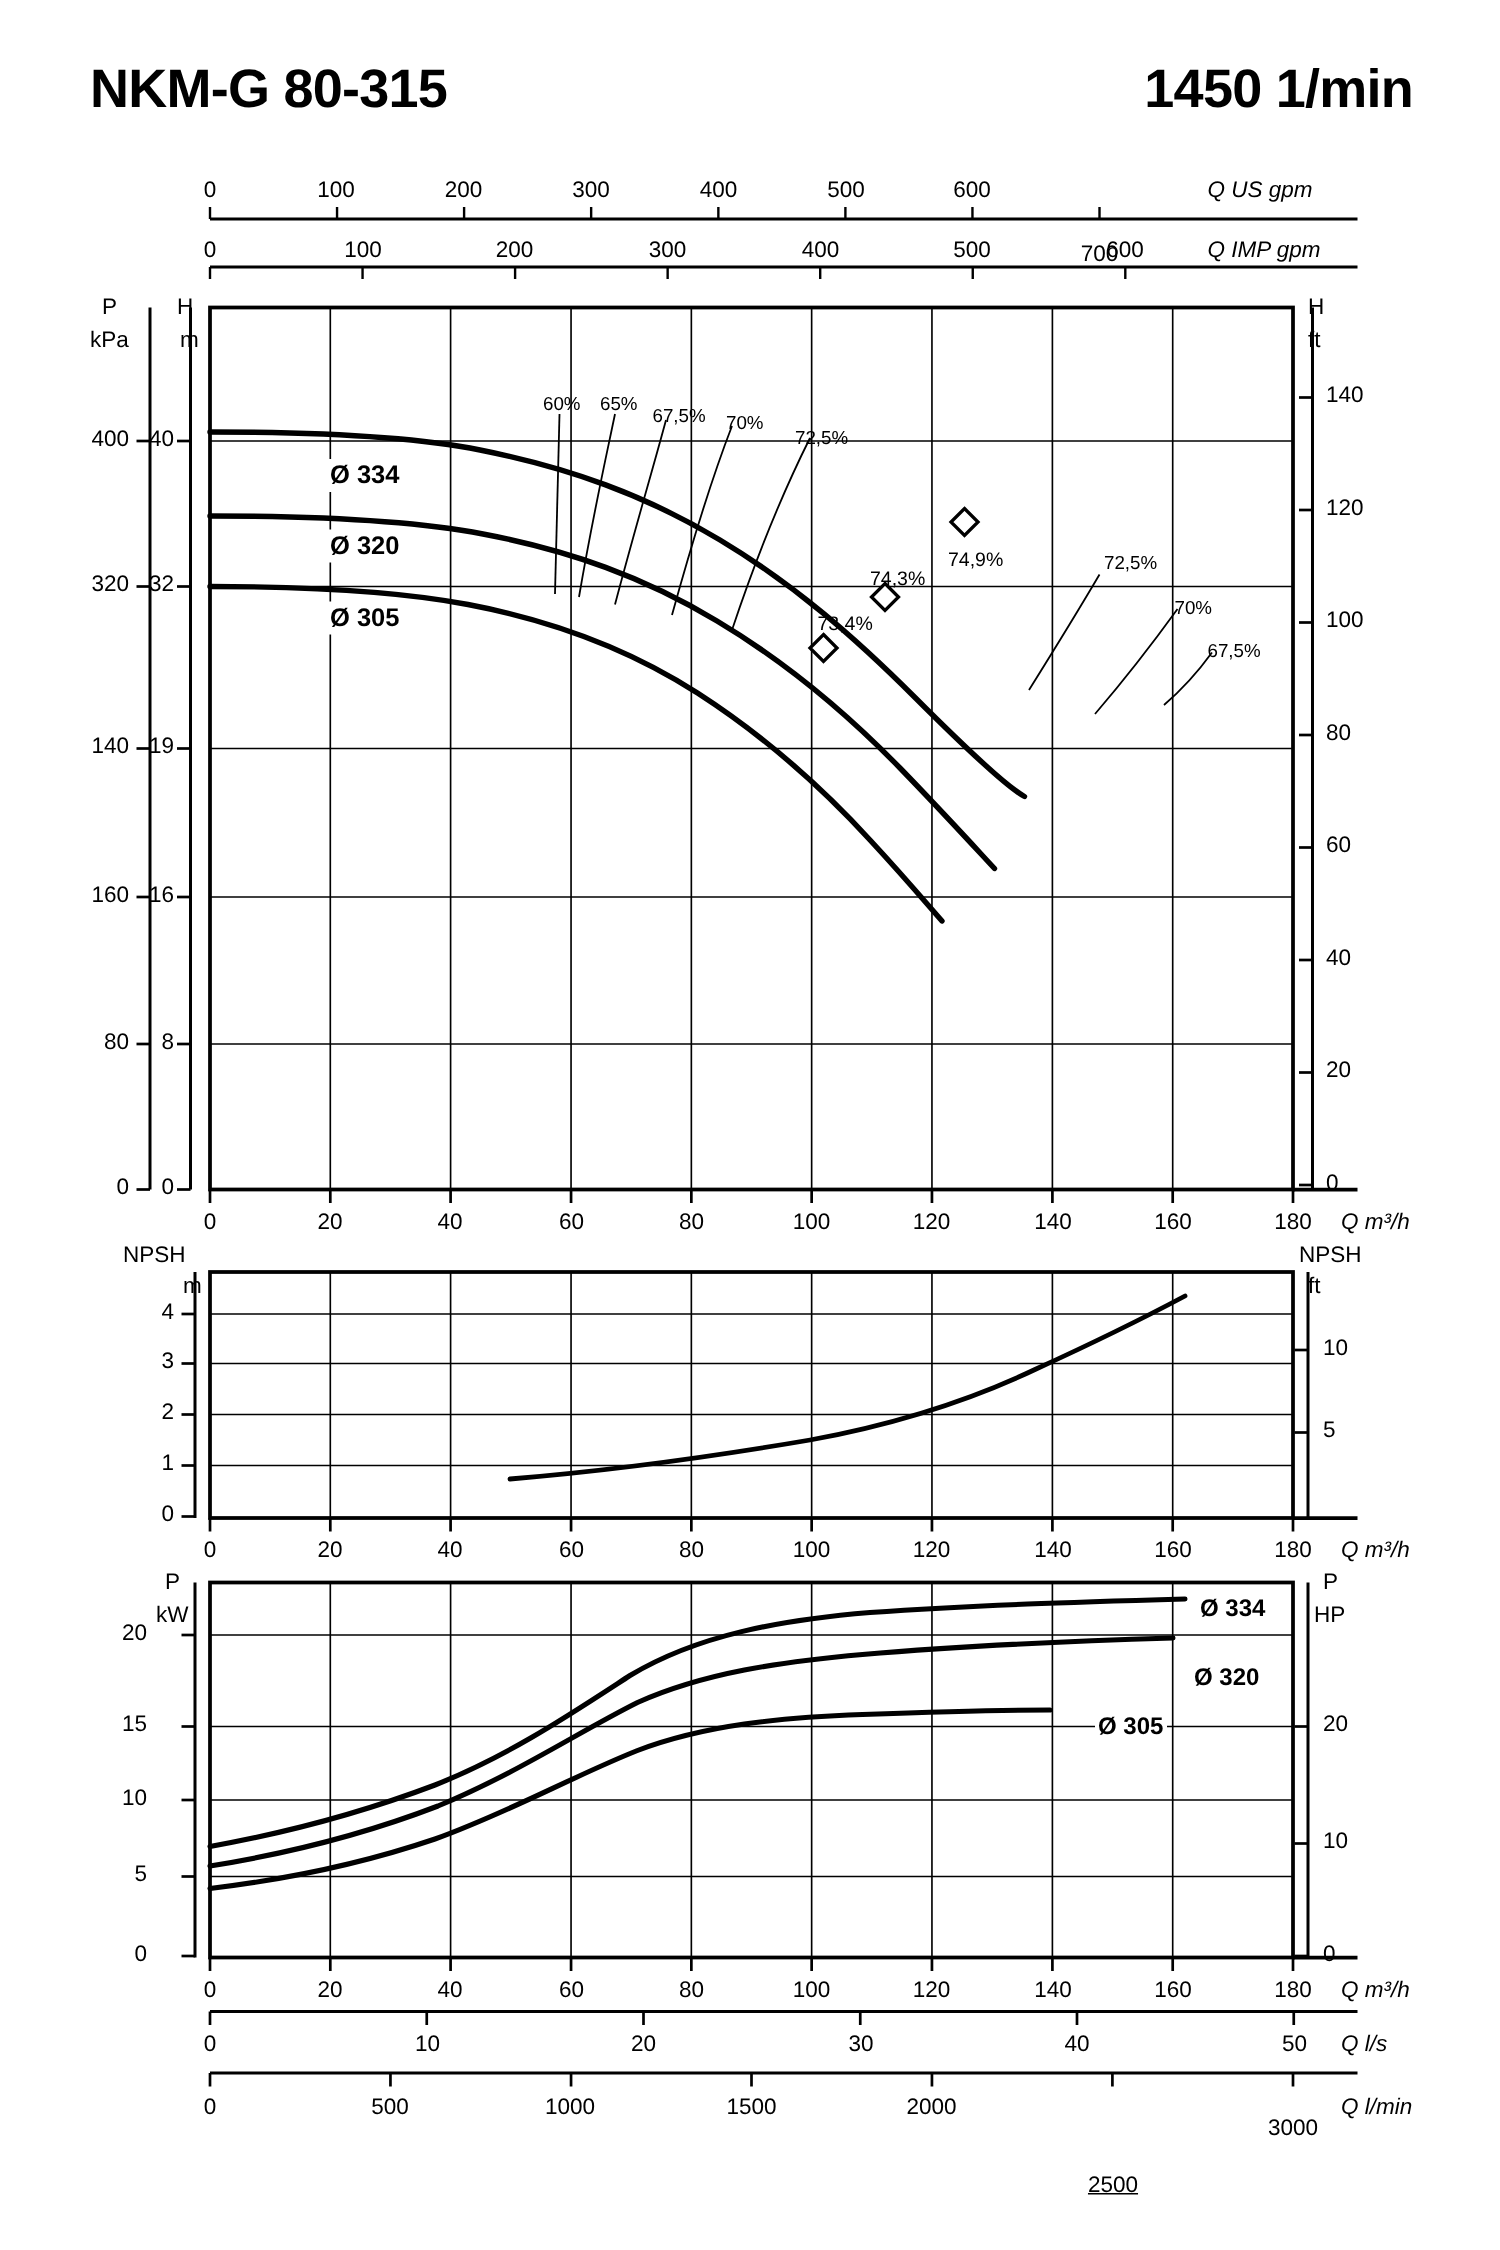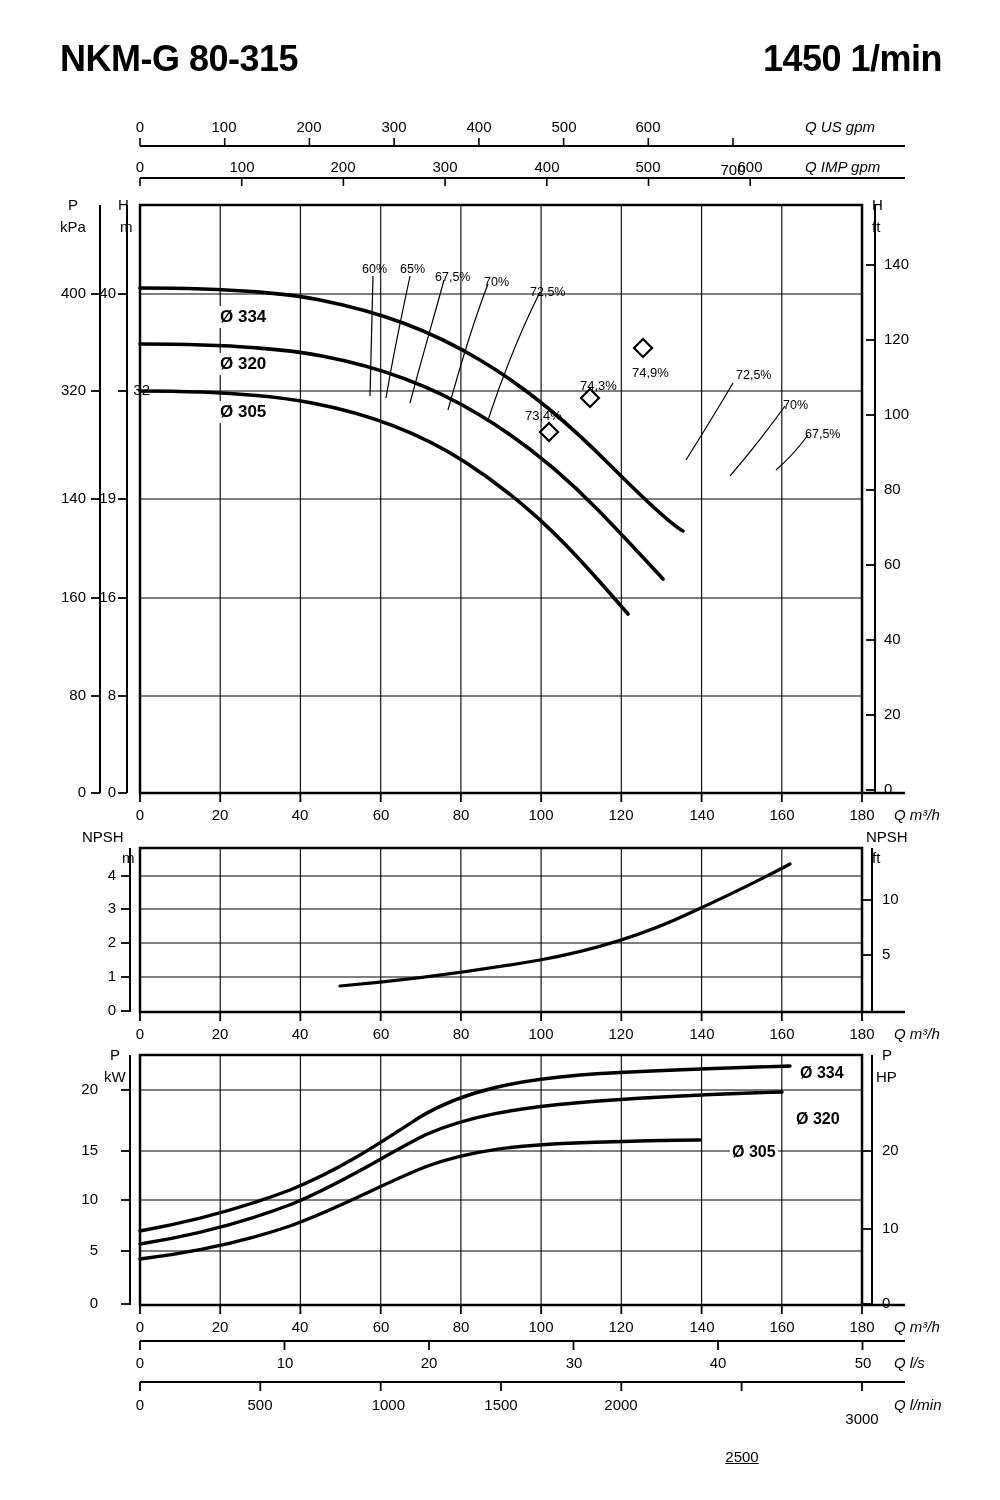--- a/index.html
+++ b/index.html
@@ -308,21 +308,21 @@
   <div class="abs lbl" style="left:872px;top:218px;">ft</div>
 
   <div class="abs tickr" style="left:28px;top:284px;width:58px;">400</div>
   <div class="abs tickr" style="left:28px;top:381px;width:58px;">320</div>
   <div class="abs tickr" style="left:28px;top:489px;width:58px;">140</div>
   <div class="abs tickr" style="left:28px;top:588px;width:58px;">160</div>
   <div class="abs tickr" style="left:28px;top:686px;width:58px;">80</div>
   <div class="abs tickr" style="left:28px;top:783px;width:58px;">0</div>
 
   <div class="abs tickr" style="left:80px;top:284px;width:36px;">40</div>
-  <div class="abs tickr" style="left:80px;top:381px;width:36px;padding-left:34px;">32</div>
+  <div class="abs tickr" style="left:80px;top:381px;width:36px;">32</div>
   <div class="abs tickr" style="left:80px;top:489px;width:36px;">19</div>
   <div class="abs tickr" style="left:80px;top:588px;width:36px;">16</div>
   <div class="abs tickr" style="left:80px;top:686px;width:36px;">8</div>
   <div class="abs tickr" style="left:80px;top:783px;width:36px;">0</div>
 
   <div class="abs lbl" style="left:884px;top:255px;">140</div>
   <div class="abs lbl" style="left:884px;top:330px;">120</div>
   <div class="abs lbl" style="left:884px;top:405px;">100</div>
   <div class="abs lbl" style="left:884px;top:480px;">80</div>
   <div class="abs lbl" style="left:884px;top:555px;">60</div>
@@ -339,21 +339,21 @@
   <div class="abs eff" style="left:435px;top:270px;">67,5%</div>
   <div class="abs eff" style="left:484px;top:275px;">70%</div>
   <div class="abs eff" style="left:530px;top:285px;">72,5%</div>
 
   <div class="abs eff" style="left:736px;top:368px;">72,5%</div>
   <div class="abs eff" style="left:783px;top:398px;">70%</div>
   <div class="abs eff" style="left:805px;top:427px;">67,5%</div>
 
   <div class="abs effb" style="left:632px;top:319px;margin-top:46px;">74,9%</div>
   <div class="abs effb" style="left:580px;top:378px;">74,3%</div>
-  <div class="abs effb" style="left:525px;top:408px;">73,4%</div>
+  <div class="abs effb" style="left:545px;top:408px;">73,4%</div>
 
   <div class="abs tick" style="left:120px;top:806px;width:40px;">0</div>
   <div class="abs tick" style="left:200px;top:806px;width:40px;">20</div>
   <div class="abs tick" style="left:280px;top:806px;width:40px;">40</div>
   <div class="abs tick" style="left:361px;top:806px;width:40px;">60</div>
   <div class="abs tick" style="left:441px;top:806px;width:40px;">80</div>
   <div class="abs tick" style="left:521px;top:806px;width:40px;">100</div>
   <div class="abs tick" style="left:601px;top:806px;width:40px;">120</div>
   <div class="abs tick" style="left:682px;top:806px;width:40px;">140</div>
   <div class="abs tick" style="left:762px;top:806px;width:40px;">160</div>
@@ -420,20 +420,20 @@
   <div class="abs tick" style="left:120px;top:1354px;width:40px;">0</div>
   <div class="abs tick" style="left:265px;top:1354px;width:40px;">10</div>
   <div class="abs tick" style="left:409px;top:1354px;width:40px;">20</div>
   <div class="abs tick" style="left:554px;top:1354px;width:40px;">30</div>
   <div class="abs tick" style="left:698px;top:1354px;width:40px;">40</div>
   <div class="abs tick" style="left:843px;top:1354px;width:40px;">50</div>
   <div class="abs axis-unit" style="left:894px;top:1354px;">Q l/s</div>
 
   <div class="abs tick" style="left:120px;top:1396px;width:40px;">0</div>
   <div class="abs tick" style="left:235px;top:1396px;width:50px;">500</div>
-  <div class="abs tick" style="left:355px;top:1396px;width:50px;text-align:right;">1000</div>
+  <div class="abs tick" style="left:355px;top:1396px;width:50px;">1000</div>
   <div class="abs tick" style="left:476px;top:1396px;width:50px;">1500</div>
   <div class="abs tick" style="left:596px;top:1396px;width:50px;">2000</div>
   <div class="abs tick" style="left:717px;top:1448px;width:50px;text-decoration:underline;">2500</div>
   <div class="abs tick" style="left:837px;top:1396px;width:50px;margin-top:14px;">3000</div>
   <div class="abs axis-unit" style="left:894px;top:1396px;">Q l/min</div>
 
 </div>
 
 </body></html>

